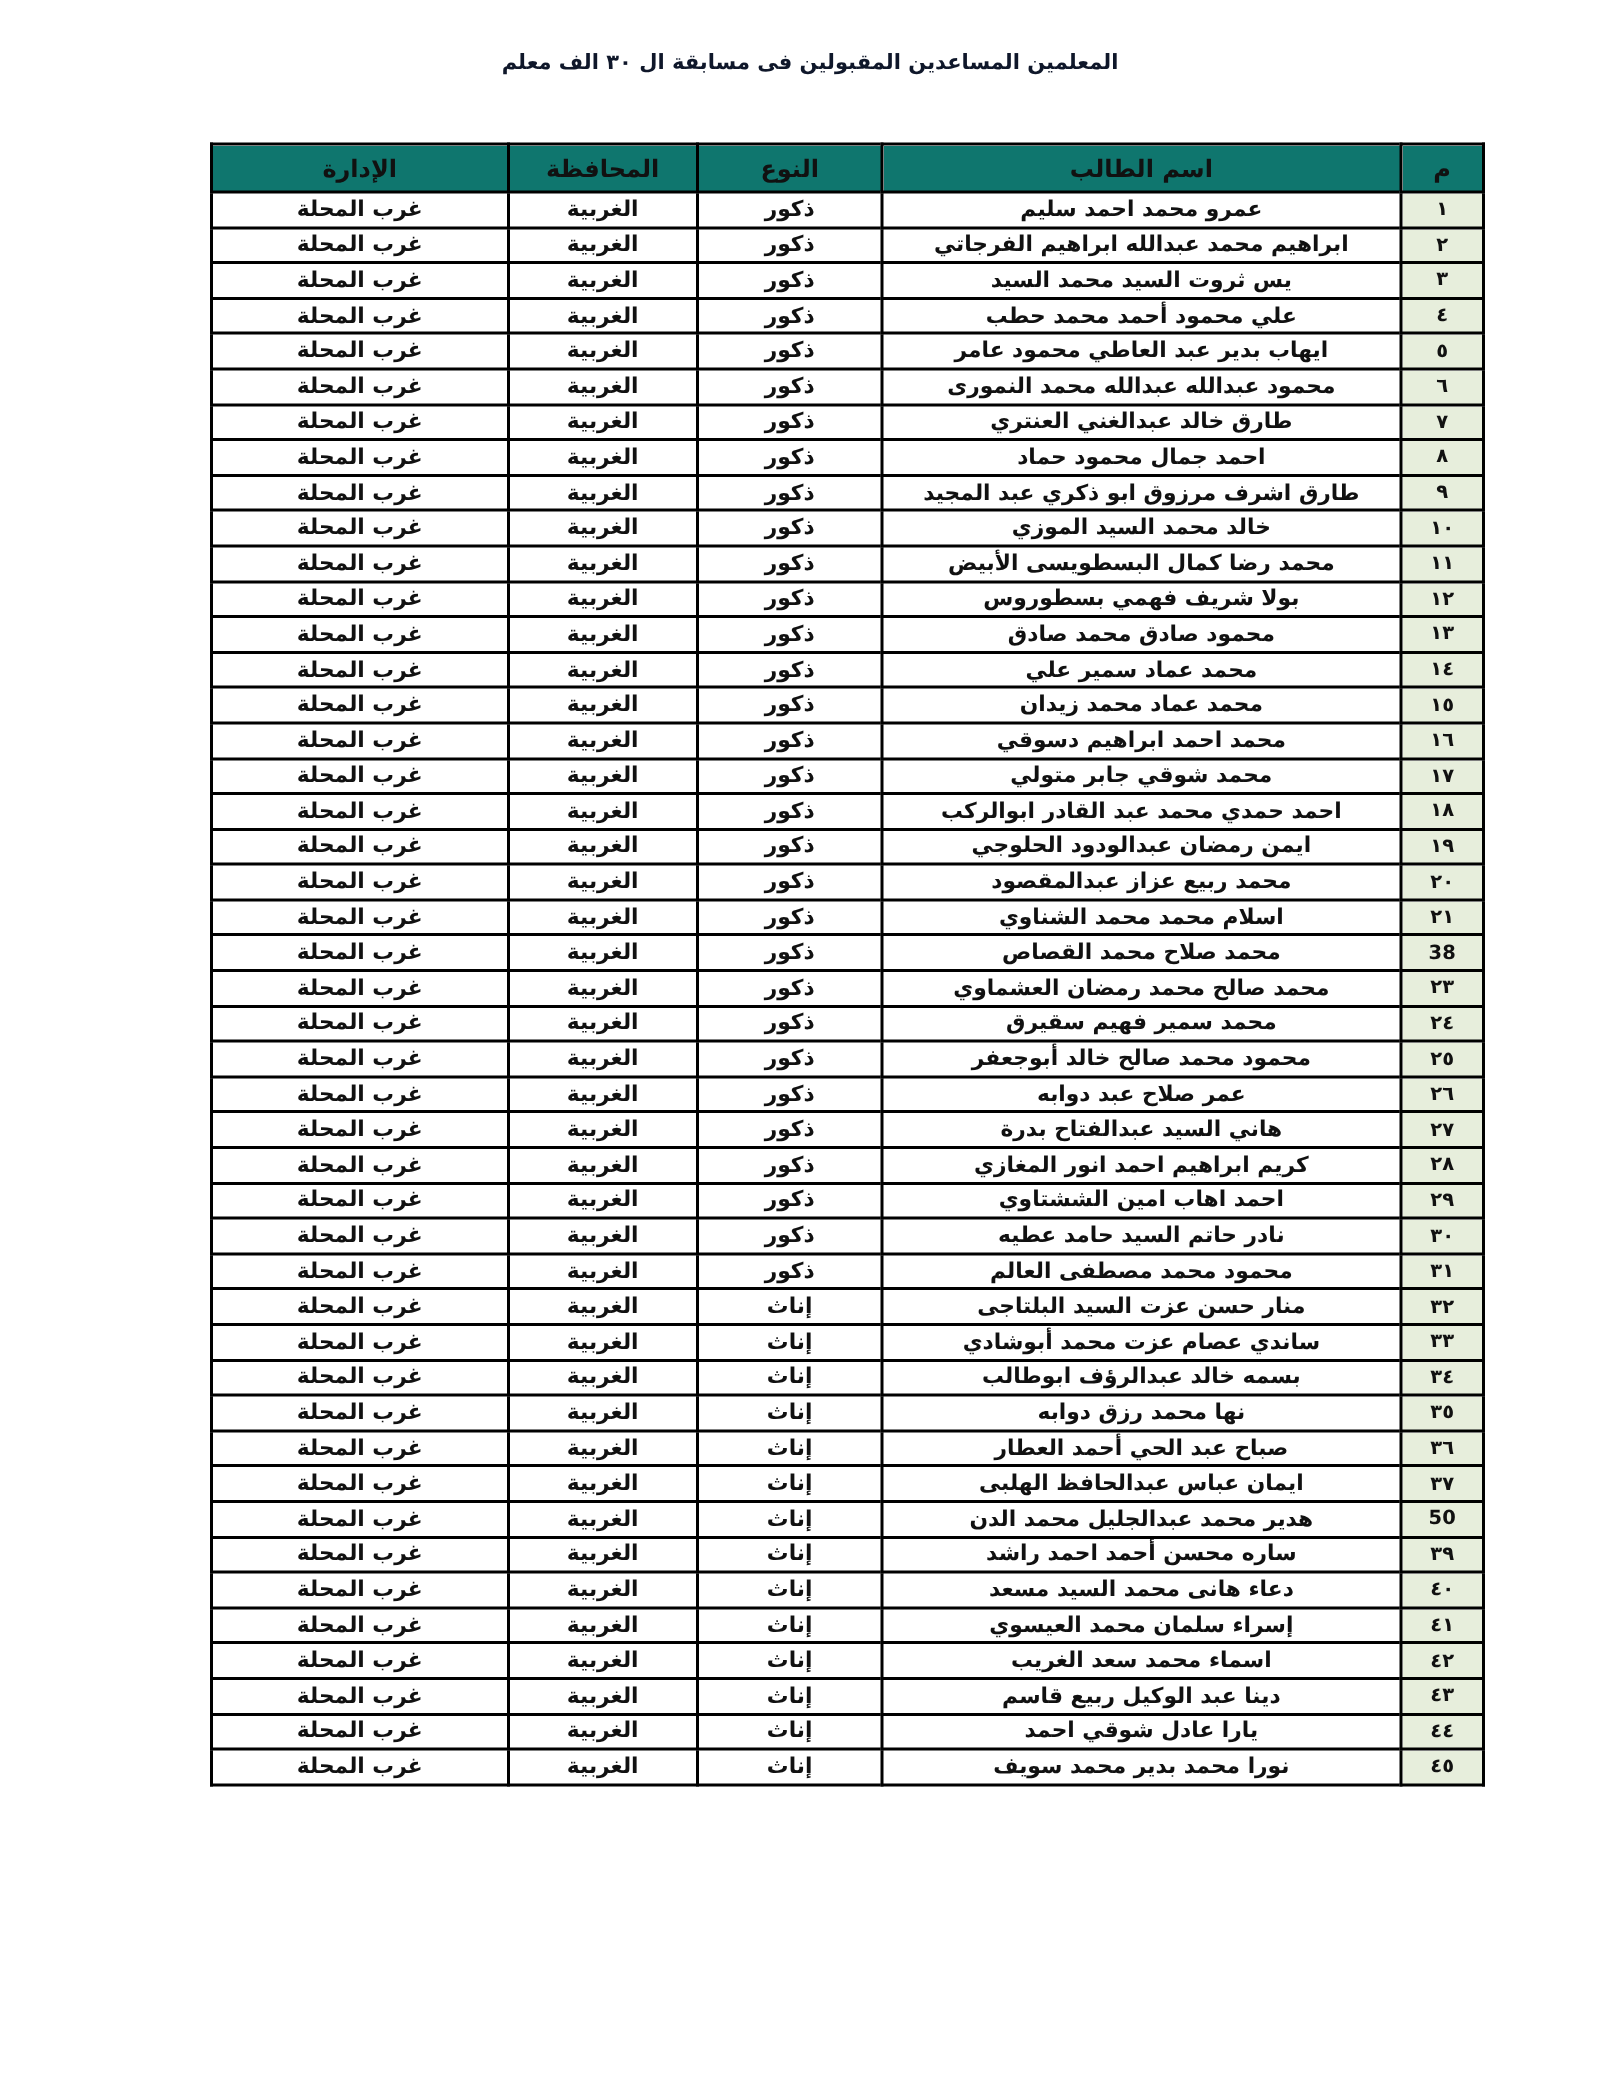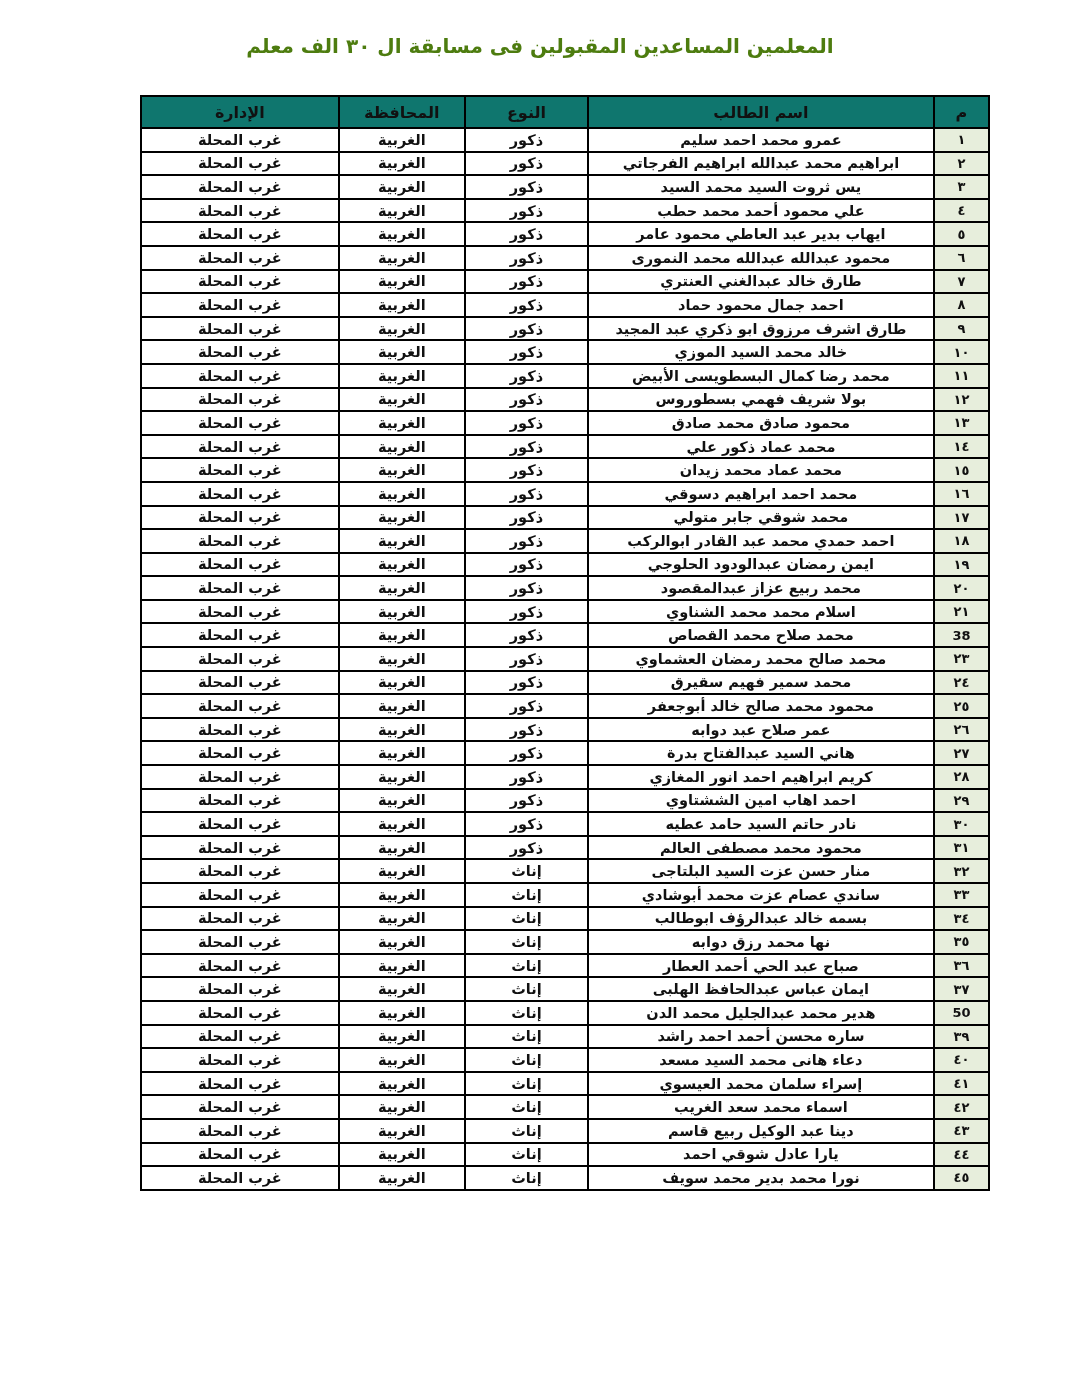--- a/index.html
+++ b/index.html
@@ -14,23 +14,23 @@
     background: #ffffff;
     overflow: hidden;
     direction: rtl;
   }
   #doc-title {
     position: absolute;
     top: 34px;
     left: 0;
     width: 100%;
     text-align: center;
-    font-size: 20px;
+    font-size: 14px;
     font-weight: bold;
-    color: #4d7c0f;
+    color: #0f172a;
     letter-spacing: 0;
   }
   #roster-table {
     position: absolute;
     top: 95px;
     right: 90px; 
     width: 850px;
     border-collapse: collapse;
     table-layout: fixed;
     direction: rtl;
@@ -190,21 +190,21 @@
     <tr>
       <td class="num-cell">١٣</td>
       <td>محمود صادق محمد صادق</td>
       <td>ذكور</td>
       <td>الغربية</td>
       <td>غرب المحلة</td>
     </tr>
 
     <tr>
       <td class="num-cell">١٤</td>
-      <td>محمد عماد ذكور علي</td>
+      <td>محمد عماد سمير علي</td>
       <td>ذكور</td>
       <td>الغربية</td>
       <td>غرب المحلة</td>
     </tr>
 
     <tr>
       <td class="num-cell">١٥</td>
       <td>محمد عماد محمد زيدان</td>
       <td>ذكور</td>
       <td>الغربية</td>

